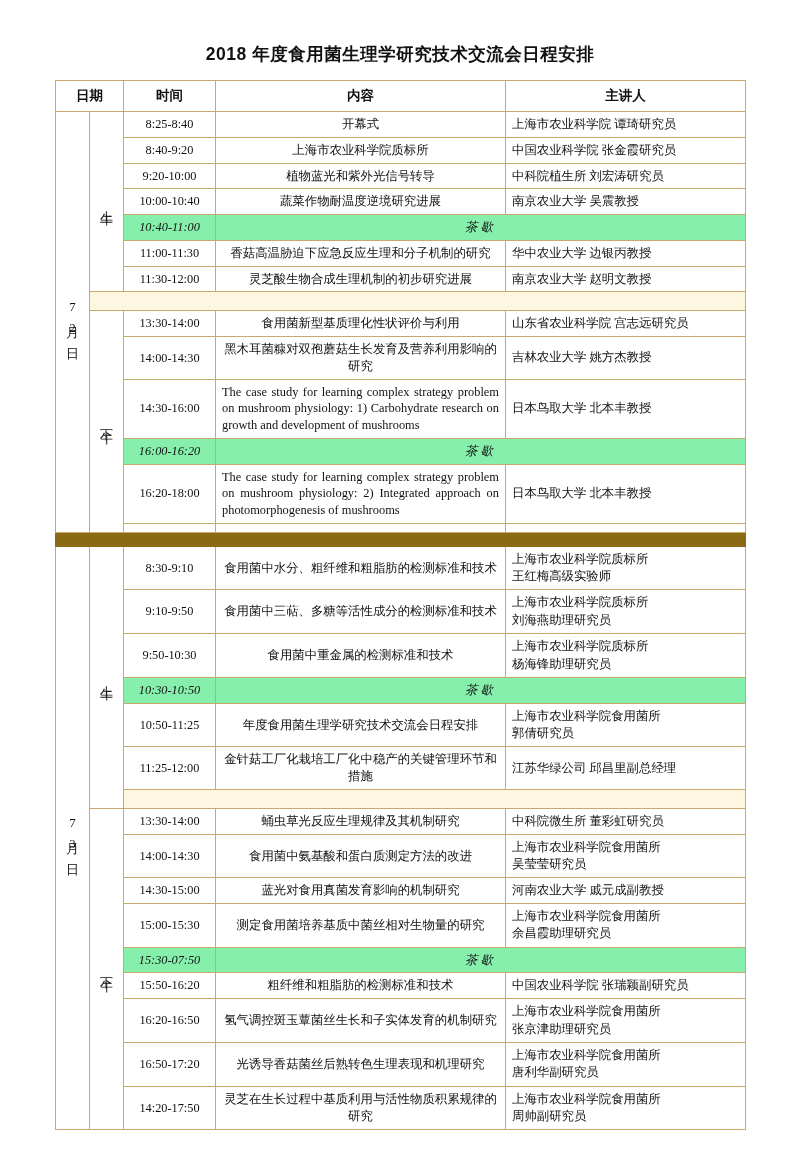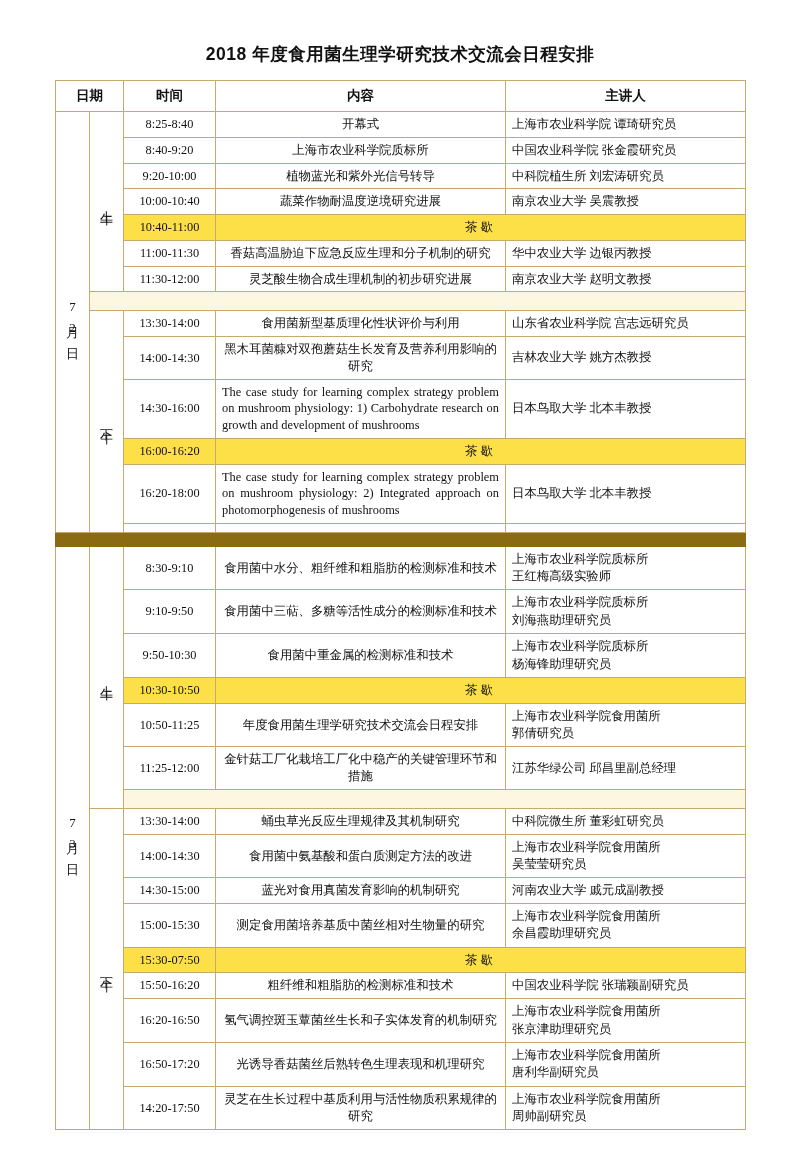--- a/index.html
+++ b/index.html
@@ -73,22 +73,23 @@
     text-align: center;
   }
   td.topic-cell.justify {
     text-align: justify;
     text-align-last: left;
   }
   td.speaker-cell {
     text-align: left;
   }
   tr.break-row td {
-    background: #fde047;
-    text-align: center;
+    background: #86efac;
+    text-align: center;
+    font-style: italic;
   }
   tr.break-row td.time-cell {
     text-align: center;
   }
   td.break-label {
     text-align: center;
     letter-spacing: 3px;
   }
   tr.spacer-row td {
     background: #fdf6e0;

